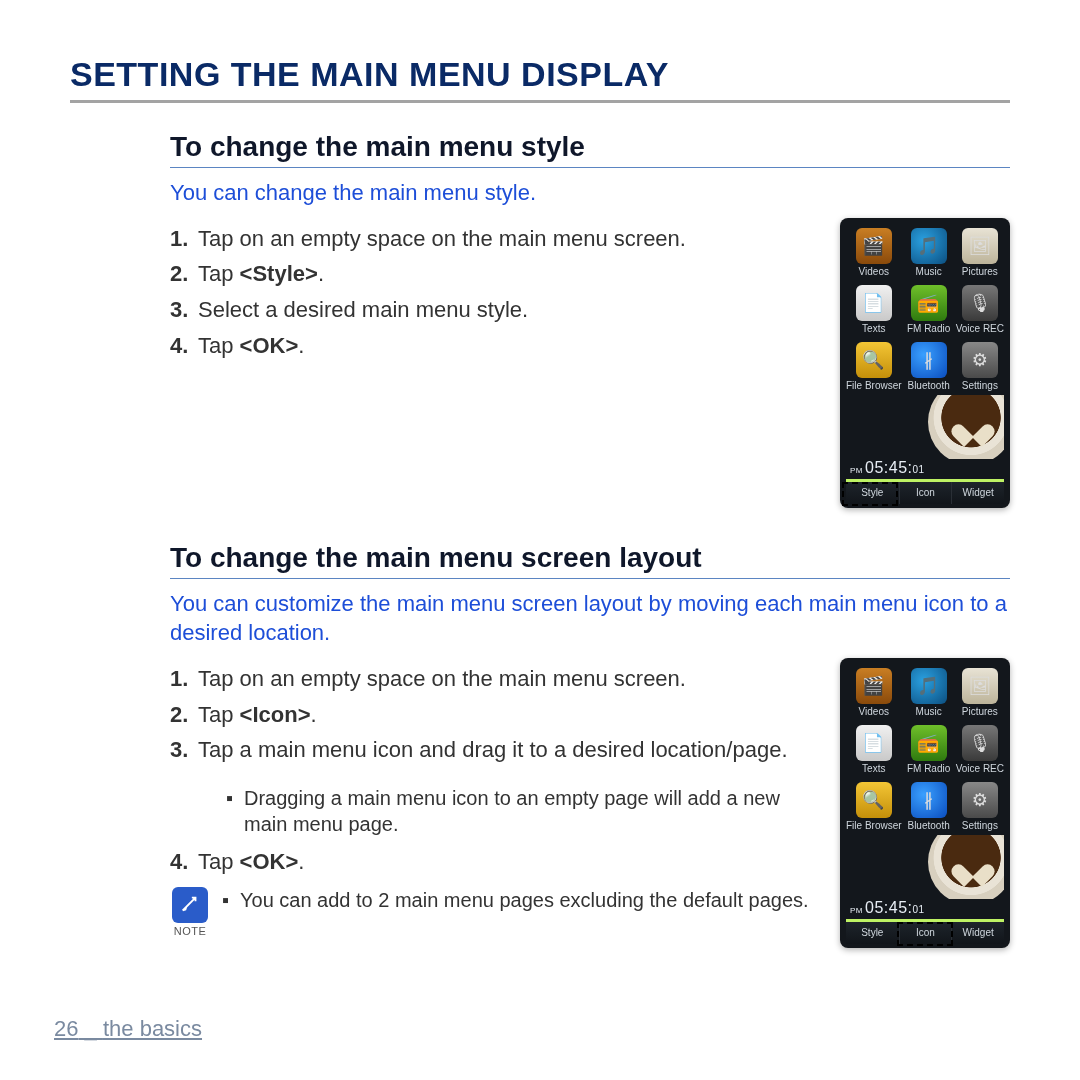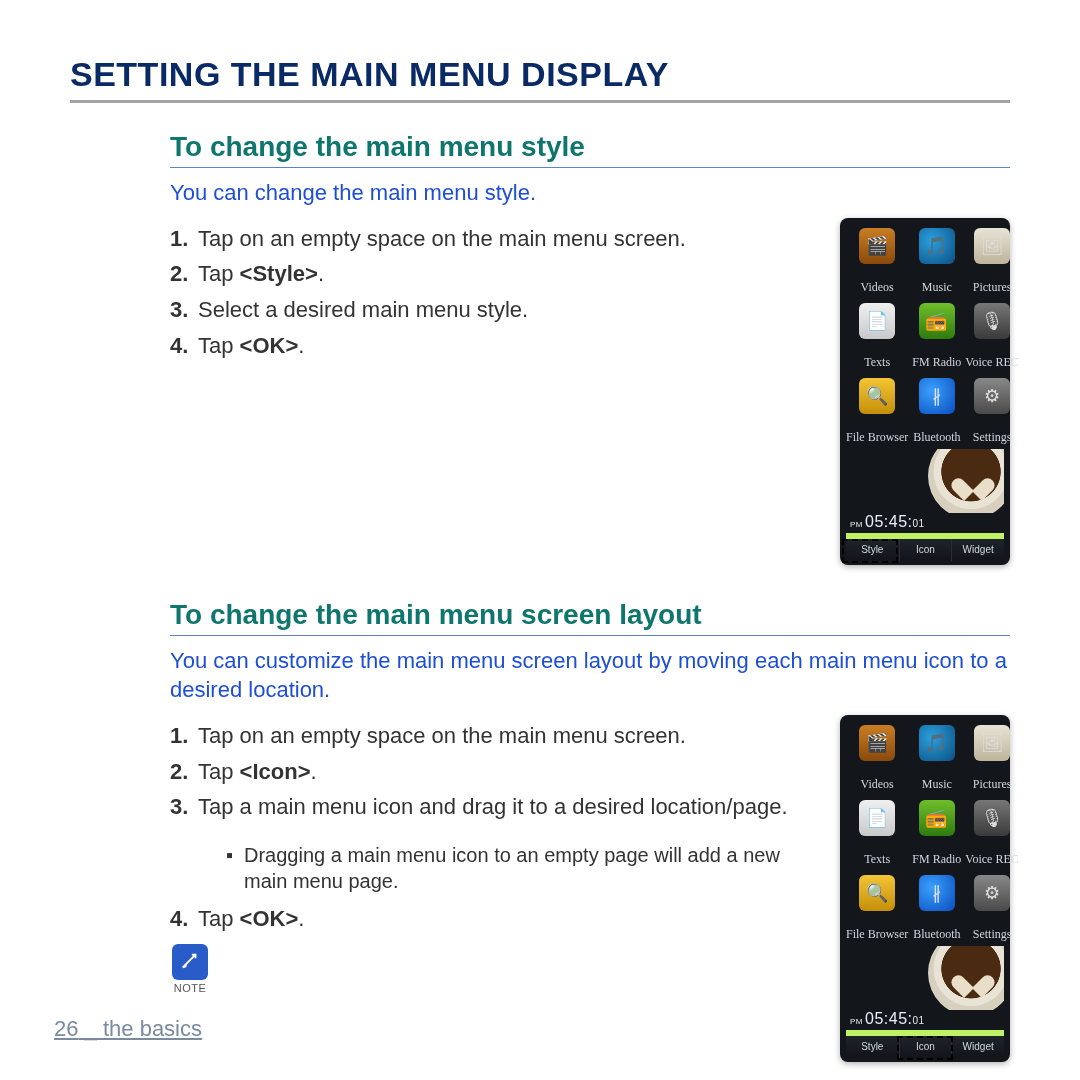--- a/index.html
+++ b/index.html
@@ -18,21 +18,21 @@
     color: #0a2a66;
     letter-spacing: 0.5px;
     border-bottom: 3px solid #a3a3a3;
     padding-bottom: 6px;
     margin-bottom: 28px;
   }
   .content { padding-left: 100px; }
   .section-heading {
     font-size: 28px;
     font-weight: bold;
-    color: #0f766e;
+    color: #0f172a;
     border-bottom: 1px solid #5b85c2;
     padding-bottom: 4px;
     margin-bottom: 10px;
   }
   .intro {
     font-size: 22px;
     color: #1d4ed8;
     margin-bottom: 10px;
     line-height: 1.35;
   }
@@ -145,25 +145,24 @@
     align-items: center;
     padding: 2px 0 2px 0;
   }
   .dev-icon {
     width: 36px; height: 36px;
     border-radius: 6px;
     display: flex; align-items: center; justify-content: center;
     font-size: 18px;
   }
   .dev-lbl {
-    font-size: 12px;
+    font-size: 10px;
     color: #cfd6dd;
-    margin-top: 16px;
+    margin-top: 2px;
     white-space: nowrap;
-    font-family: Liberation Serif, serif;
   }
   .ic-video { background: linear-gradient(#c97e23,#8a4a0b); }
   .ic-music { background: radial-gradient(circle at 35% 35%, #2aa0e0, #0c4f80); }
   .ic-pic   { background: linear-gradient(#e8e3d5,#bdb49a); }
   .ic-texts { background: linear-gradient(#f0f0f0,#c9c9c9); }
   .ic-radio { background: linear-gradient(#6fbf2a,#2f7a0f); }
   .ic-voice { background: linear-gradient(#777,#3a3a3a); }
   .ic-file  { background: linear-gradient(#f3c535,#c48f0a); }
   .ic-bt    { background: radial-gradient(circle at 35% 35%, #3aa0ff, #0a4dbf); }
   .ic-set   { background: linear-gradient(#888,#4a4a4a); }
@@ -194,21 +193,21 @@
     color: #e8eef5;
     padding: 0 4px 2px 4px;
     letter-spacing: 0.5px;
     display: flex; align-items: baseline; gap: 0;
   }
   .dev-clock .ampm { font-size: 8px; margin-right: 2px; }
   .dev-clock .sec  { font-size: 10px; }
   .dev-tabs {
     display: grid;
     grid-template-columns: repeat(3, 1fr);
-    border-top: 6px solid #bef264;
+    border-top: 3px solid #bef264;
   }
   .dev-tab {
     text-align: center;
     font-size: 10px;
     color: #cfd6dd;
     padding: 5px 0 6px 0;
     border-left: 1px solid #2a2f36;
     background: linear-gradient(#1e242b,#11151a);
   }
   .dev-tab:first-child { border-left: none; }
@@ -317,20 +316,21 @@
 
       <div class="note-row">
         <div class="note-badge">
           <div class="note-icon">
             <svg viewBox="0 0 24 24" fill="none" stroke="#fff" stroke-width="2">
                 <path d="M4 18l14-14M14 4h4v4M4 18l3-1 1-3"></path>
               </svg>
           </div>
           <div class="note-label">NOTE</div>
         </div>
+        <div class="note-text">You can add to 2 main menu pages excluding the default pages.</div>
       </div>
     </div>
 
     <div class="device">
       <div class="dev-grid">
         <div class="dev-cell">
             <div class="dev-icon ic-video">🎬</div>
             <div class="dev-lbl">Videos</div>
           </div>
         <div class="dev-cell">

